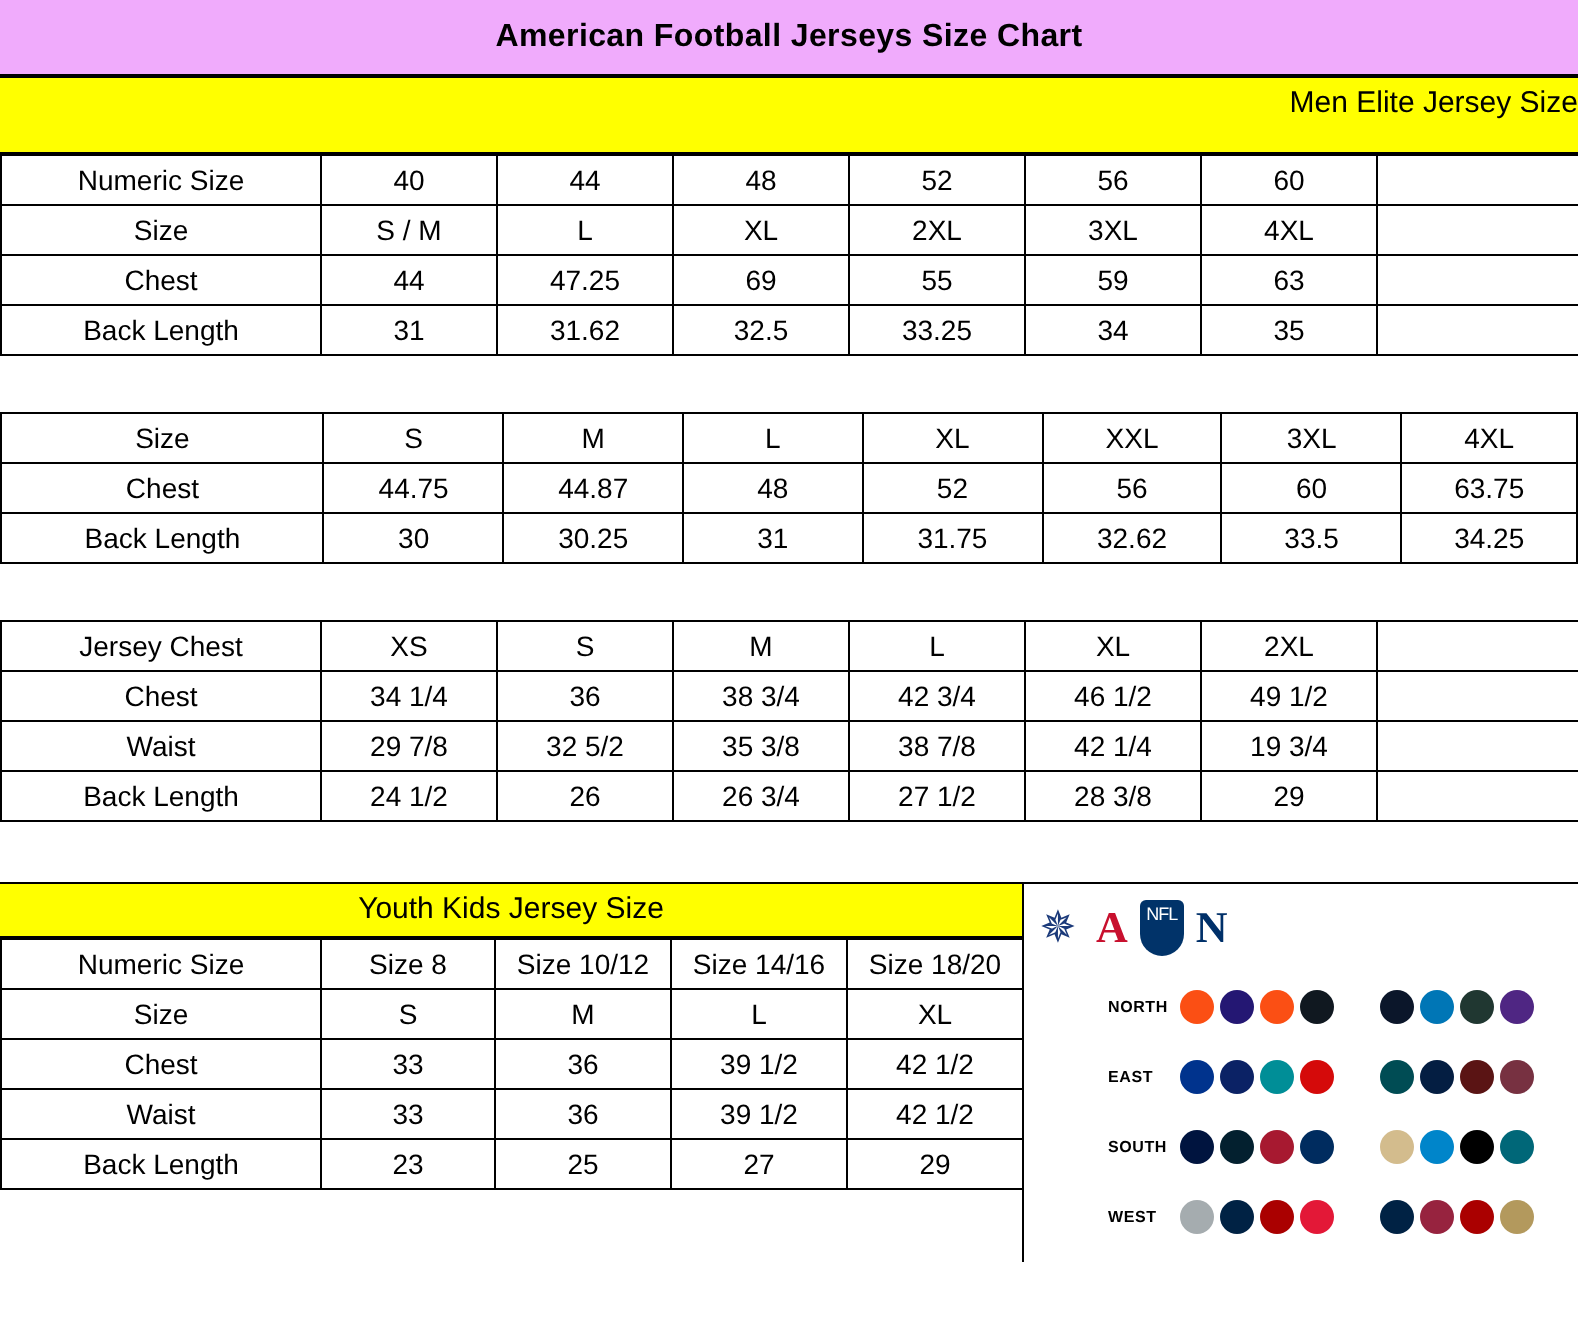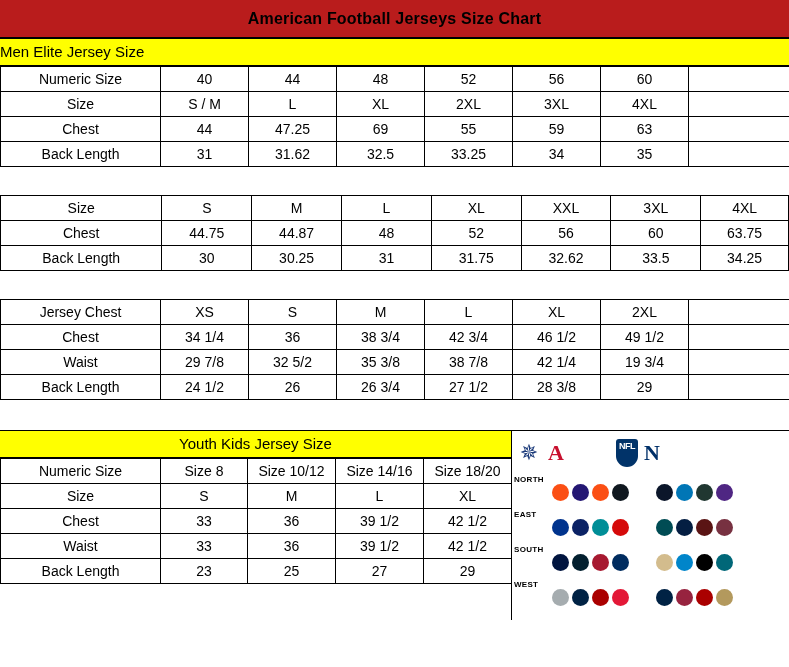--- a/index.html
+++ b/index.html
@@ -10,39 +10,39 @@
     background: #ffffff;
     font-family: "Liberation Sans", sans-serif;
     color: #000000;
     overflow: hidden;
   }
   .page { position: relative; width: 789px; height: 667px; }
 
   
   .title-bar {
     height: 38px;
-    background: #b91c1c;
+    background: #f0abfc;
     display: flex;
     align-items: center;
     justify-content: center;
     border-bottom: 1px solid #000;
   }
   .title-bar .title {
     font-size: 16px;
     font-weight: bold;
     letter-spacing: .2px;
   }
 
   
   .section { width: 789px; }
   .section-head {
     background: #ffff00;
-    text-align: left;
+    text-align: right;
     font-size: 15px;
-    padding: 4px 0 5px 0;
+    padding: 4px 0 16px 0;
     border-top: 1px solid #000;
     border-bottom: 1px solid #000;
   }
   table.grid {
     border-collapse: collapse;
     table-layout: fixed;
     width: 789px;
   }
   table.grid td {
     border: 1px solid #000;
@@ -128,37 +128,38 @@
     color: #c8102e;
     font-family: "Liberation Serif", serif;
   }
   .conf-logo.nfc { color: #003069; }
   .nfl-shield {
     width: 22px; height: 28px;
     background: #013369;
     border-radius: 3px 3px 11px 11px;
     color: #fff;
     font-size: 9px;
-    font-weight: bold;
+    font-weight: normal;
     display: flex; align-items: flex-start; justify-content: center;
     padding-top: 2px;
     letter-spacing: -.5px;
-    margin-left: 46px;
   }
   .star-burst {
     width: 26px; height: 26px;
     color: #1b3a7a;
     font-size: 22px;
     line-height: 26px;
     text-align: center;
   }
   .div-rows { padding-left: 2px; }
   .div-row {
     display: flex;
+    align-items: center;
     height: 35px;
+    margin-left: 40px;
   }
   .div-label {
     width: 38px;
     font-size: 8px;
     font-weight: bold;
     letter-spacing: .3px;
   }
   .team-group {
     display: flex;
     align-items: center;

